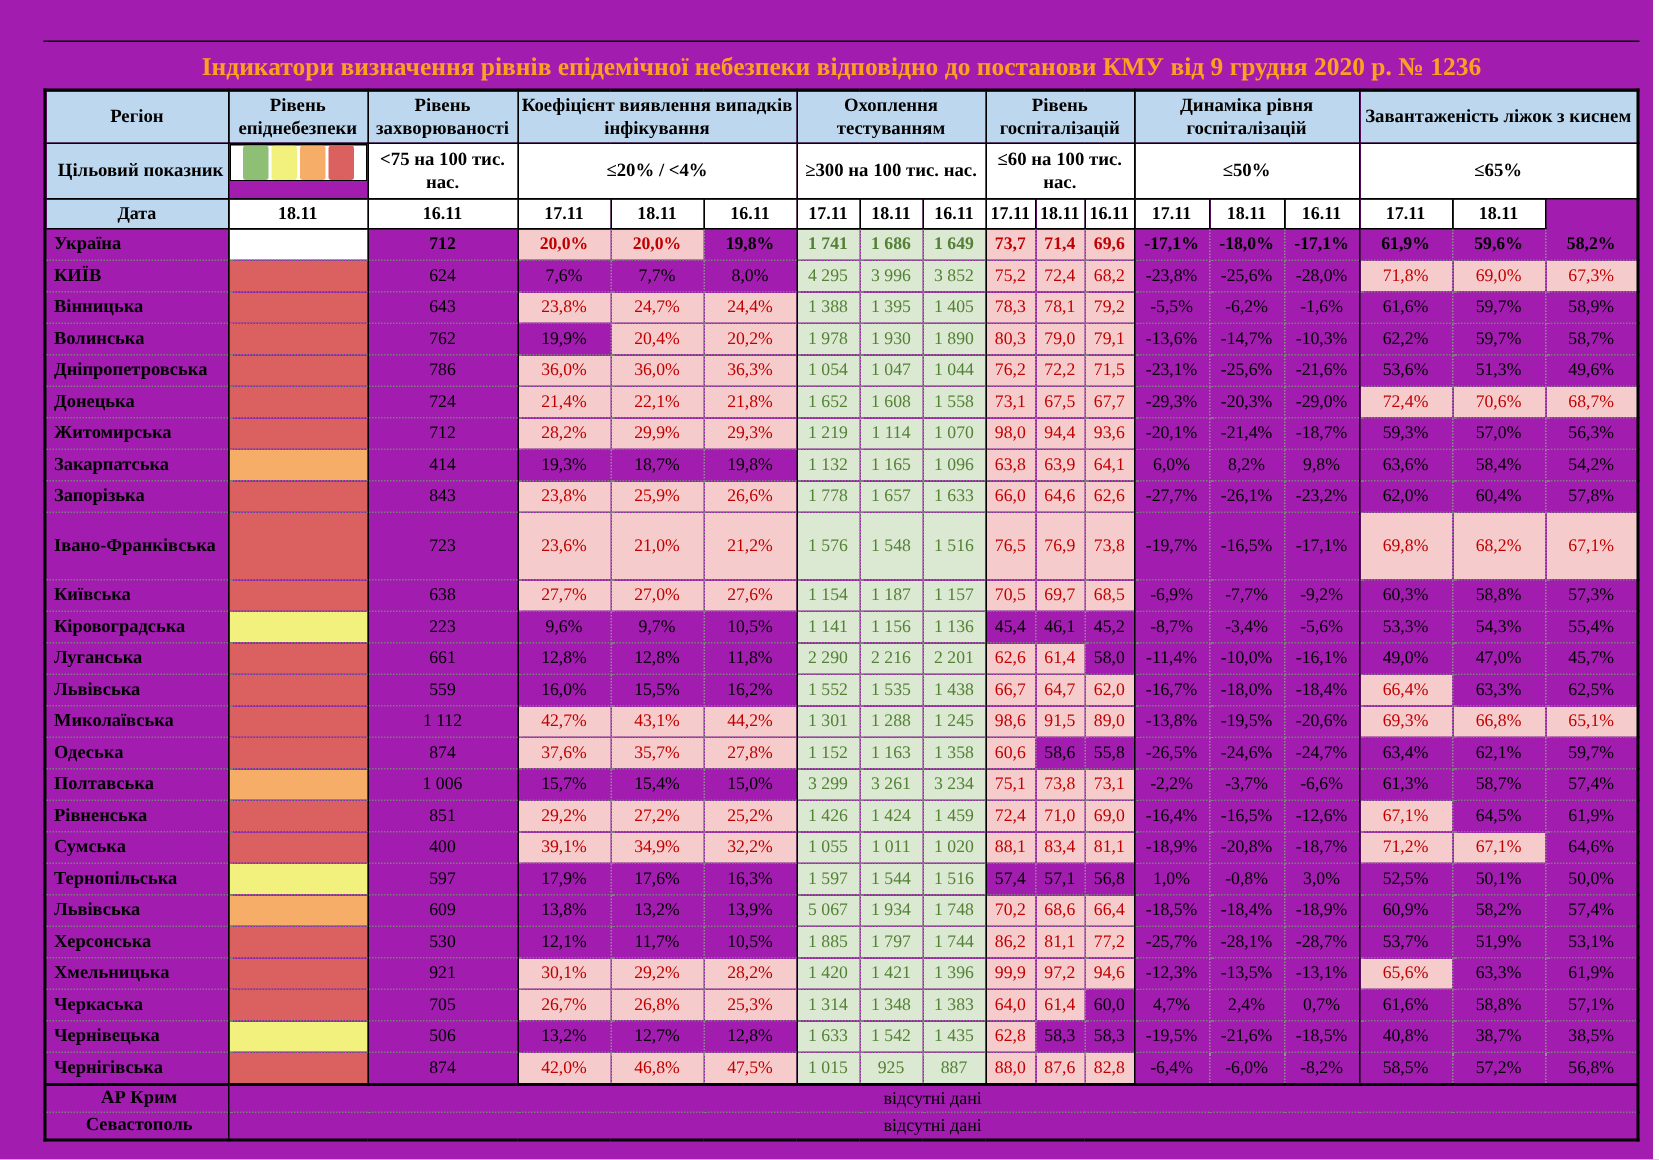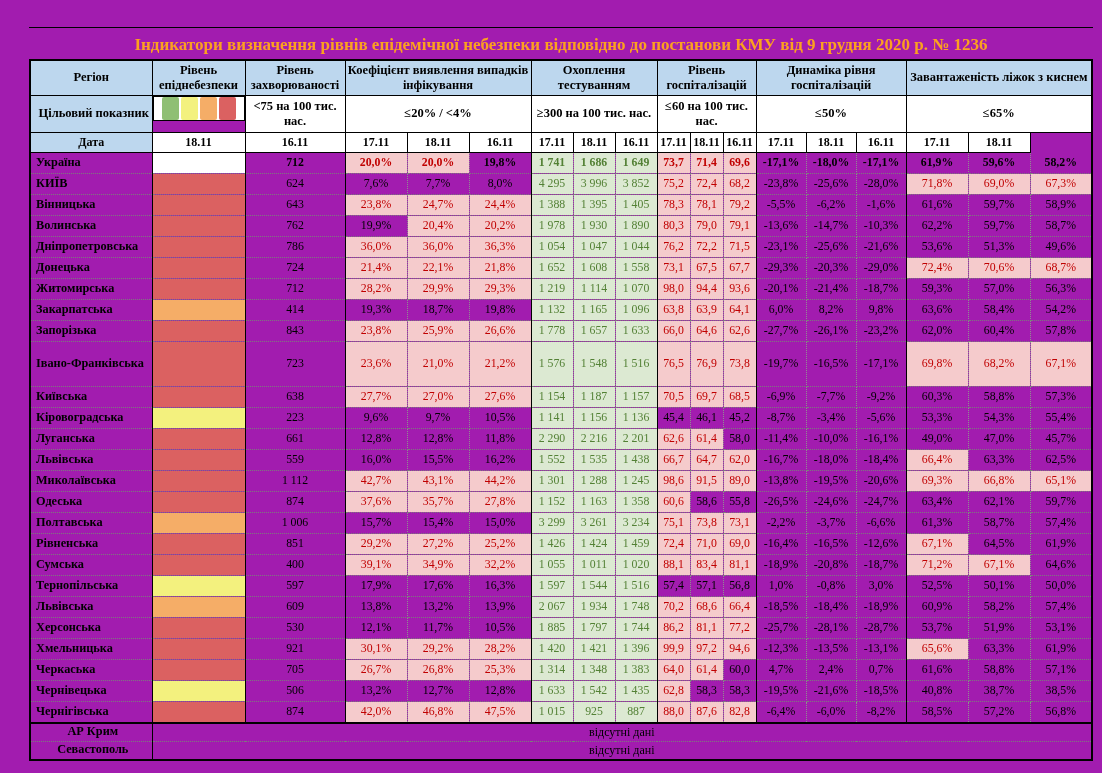--- a/index.html
+++ b/index.html
@@ -510,21 +510,21 @@
             <td>50,1%</td>
             <td class=" gb">50,0%</td>
           </tr>
           <tr>
             <th class="region">Львівська</th>
             <td class="gb" style="background: rgb(245, 173, 103);"></td>
             <td class="gb">609</td>
             <td>13,8%</td>
             <td>13,2%</td>
             <td class=" gb">13,9%</td>
-            <td class="test">2 067</td>
+            <td class="test">5 067</td>
             <td class="test">1 934</td>
             <td class="test gb">1 748</td>
             <td class=" hl">70,2</td>
             <td class=" hl">68,6</td>
             <td class=" hl gb">66,4</td>
             <td>-18,5%</td>
             <td>-18,4%</td>
             <td class=" gb">-18,9%</td>
             <td>60,9%</td>
             <td>58,2%</td>

